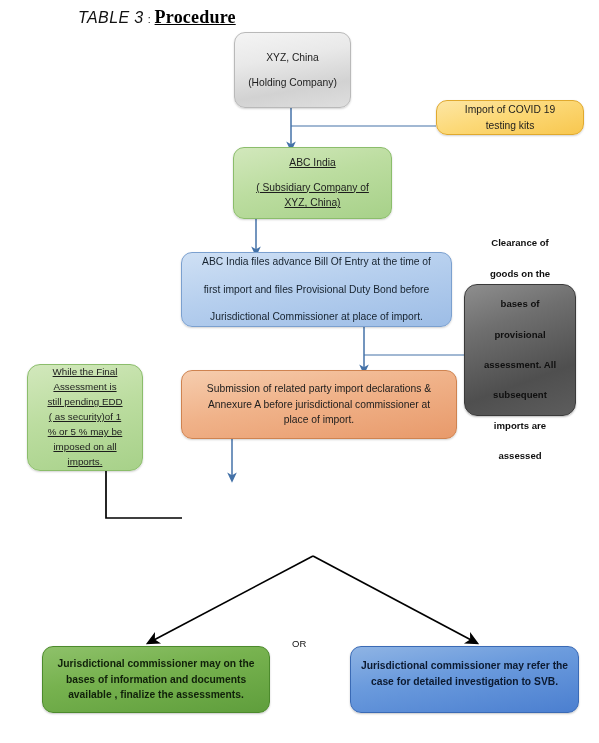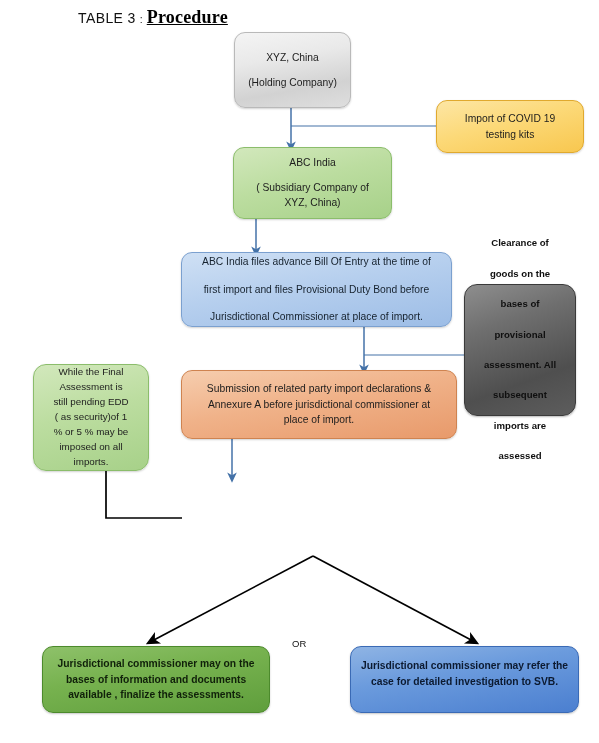--- a/index.html
+++ b/index.html
@@ -30,23 +30,24 @@
   .title-wrap {
     position: absolute;
     left: 78px;
     top: 7px;
     display: flex;
     align-items: baseline;
     gap: 4px;
     white-space: nowrap;
   }
   .title-pre {
-    font-size: 14px;
+    font-size: 16px;
     letter-spacing: .4px;
     color: #111;
+    font-style: italic;
   }
   .title-colon {
     font-size: 10.5px;
     color: #111;
   }
   .title-main {
     font-family: "Liberation Serif", serif;
     font-size: 18px;
     font-weight: bold;
     text-decoration: underline;
@@ -93,20 +94,21 @@
     border: 1px solid #e0a92e;
     box-shadow: 0 1px 2px rgba(0,0,0,.18);
     color: #1d1d1d;
   }
   
   .n-green {
     background: linear-gradient(165deg, #d2e8bc 0%, #bcddA0 45%, #a7d189 100%);
     border: 1px solid #8bbd6b;
     box-shadow: 0 1px 2px rgba(0,0,0,.18);
     color: #1d1d1d;
+    text-decoration: underline;
   }
   
   .n-blue {
     background: linear-gradient(170deg, #cfe0f4 0%, #b6cfee 45%, #9dbde6 100%);
     border: 1px solid #7ba0cf;
     box-shadow: 0 1px 2px rgba(0,0,0,.18);
     color: #16222e;
     gap: 12px;
   }
   
@@ -181,21 +183,21 @@
     <span class="title-colon">:</span>
     <span class="title-main">Procedure</span>
   </div>
 
   <div class="node n-gray" style="left:234px; top:32px; width:117px; height:76px;">
     <span class="line">XYZ, China</span>
     <div class="spacer-gap"></div>
     <span class="line">(Holding Company)</span>
   </div>
 
-  <div class="node n-amber" style="left:436px; top:100px; width:148px; height:53px;">
+  <div class="node n-amber" style="left:436px; top:100px; width:148px; height:35px;">
     <span class="line">Import of COVID 19</span>
     <span class="line">testing kits</span>
   </div>
 
   <div class="node n-green" style="left:233px; top:147px; width:159px; height:72px;">
     <span class="line">ABC India</span>
     <div class="spacer-gap"></div>
     <span class="line">( Subsidiary Company of</span>
     <span class="line">XYZ, China)</span>
   </div>
@@ -216,21 +218,21 @@
     <span class="line">imports are</span>
     <span class="line">assessed</span>
   </div>
 
   <div class="node n-orange" style="left:181px; top:370px; width:276px; height:69px;">
     <span class="line">Submission of related party import declarations &amp;</span>
     <span class="line">Annexure A before jurisdictional commissioner at</span>
     <span class="line">place of import.</span>
   </div>
 
-  <div class="node n-green" style="left:33px; top:364px; width:116px; height:107px; border-radius:13px; font-size:9.8px; line-height:1.52;">
+  <div class="node n-green" style="left:27px; top:364px; width:116px; height:107px; border-radius:13px; font-size:9.8px; line-height:1.52;">
     <span class="line">While the Final</span>
     <span class="line">Assessment is</span>
     <span class="line">still pending EDD</span>
     <span class="line">( as security)of 1</span>
     <span class="line">% or 5 % may be</span>
     <span class="line">imposed on all</span>
     <span class="line">imports.</span>
   </div>
 
 

